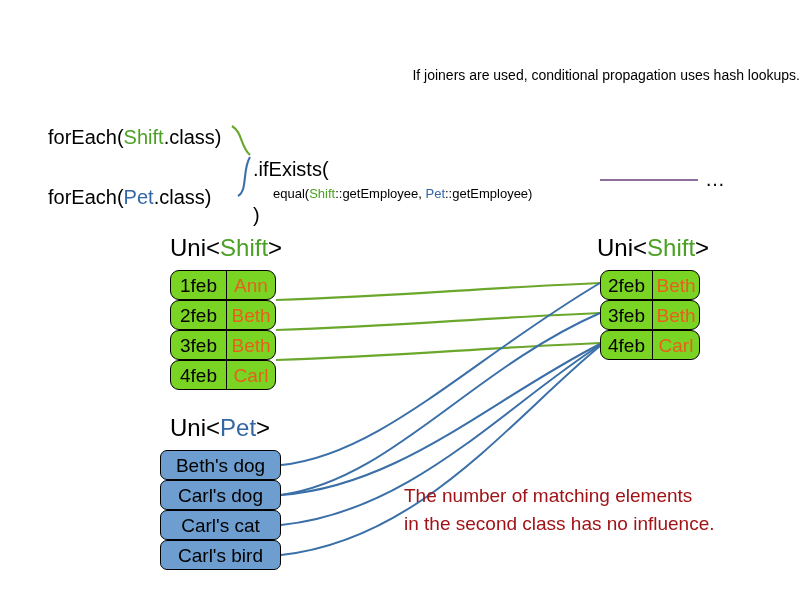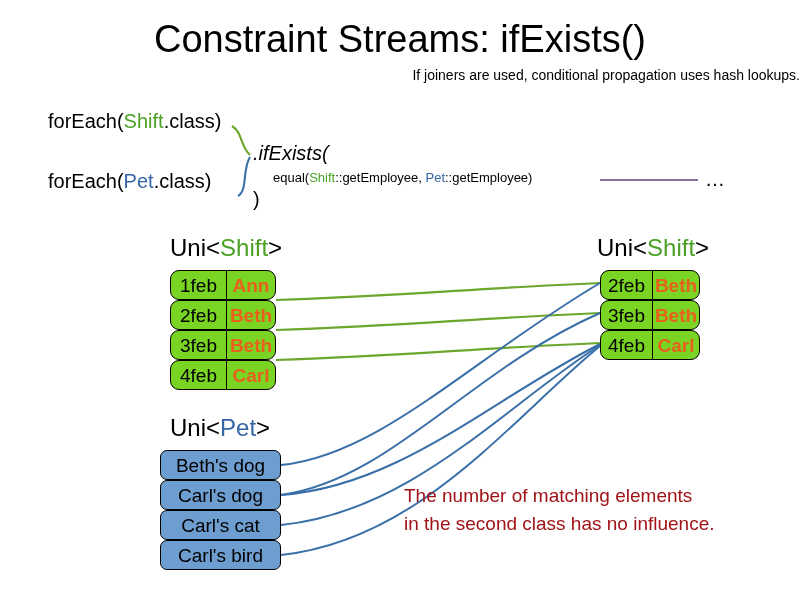--- a/index.html
+++ b/index.html
@@ -14,24 +14,24 @@
   .title{
     position:absolute;left:0;top:18px;width:800px;text-align:center;
     font-size:38px;color:#000000;letter-spacing:0px;white-space:nowrap;
   }
   .subtitle{
     position:absolute;left:0;top:67px;width:800px;text-align:right;
     font-size:14px;color:#000000;white-space:nowrap;
   }
 
   
-  .codeline{position:absolute;font-size:20px;color:#000000;white-space:nowrap;}
+  .codeline{position:absolute;font-size:20px;color:#000000;white-space:nowrap;margin-top:16px;}
   .code-foreach-shift{left:48px;top:110px;}
   .code-foreach-pet{left:48px;top:170px;}
-  .code-ifexists{left:253px;top:142px;font-style:italic;}
+  .code-ifexists{left:253px;top:142px;}
   .code-close{left:253px;top:188px;}
   .code-equal{left:273px;top:170px;font-size:13px;}
   .kw-green{color:#4ba124;}
   .kw-blue{color:#3465a4;}
 
   .equal-dash{
     position:absolute;left:600px;top:179px;width:98px;height:0;
     border-top:2px solid #8c6f9c;
   }
   .equal-dots{position:absolute;left:705px;top:168px;font-size:20px;color:#000;}
@@ -51,38 +51,37 @@
   }
   .fact.shift{background:#7ad424;border-radius:9px;}
   .fact.pet{background:#6d9ecf;justify-content:center;}
   .fact .cell-date{
     box-sizing:border-box;height:100%;display:flex;align-items:center;
     justify-content:center;color:#000000;
     border-right:1.6px solid #000000;border-radius:6px 0 0 6px;
   }
   .fact .cell-name{
     box-sizing:border-box;height:100%;display:flex;align-items:center;
-    justify-content:center;color:#e8601c;font-weight:bold;
+    justify-content:center;color:#e8601c;
   }
   .fact .cell-text{color:#000000;}
 
   
   .note{
     position:absolute;left:404px;top:482px;font-size:19px;color:#a01317;
     line-height:1.45;white-space:nowrap;
   }
 
   svg.wires{position:absolute;left:0;top:0;width:800px;height:600px;pointer-events:none;}
 </style>
 </head>
 <body>
 
 <div id="slide">
 
-  <div class="title">Constraint Streams: ifExists()</div>
   <div class="subtitle">If joiners are used, conditional propagation uses hash lookups.</div>
 
   <div class="codeline code-foreach-shift"><span>forEach(</span><span class="kw-green">Shift</span><span>.class)</span></div>
 
   <div class="codeline code-foreach-pet"><span>forEach(</span><span class="kw-blue">Pet</span><span>.class)</span></div>
 
   <div class="codeline code-ifexists">.ifExists(</div>
 
   <div class="codeline code-equal"><span>equal(</span><span class="kw-green">Shift</span><span>::getEmployee, </span><span class="kw-blue">Pet</span><span>::getEmployee)</span></div>
 

